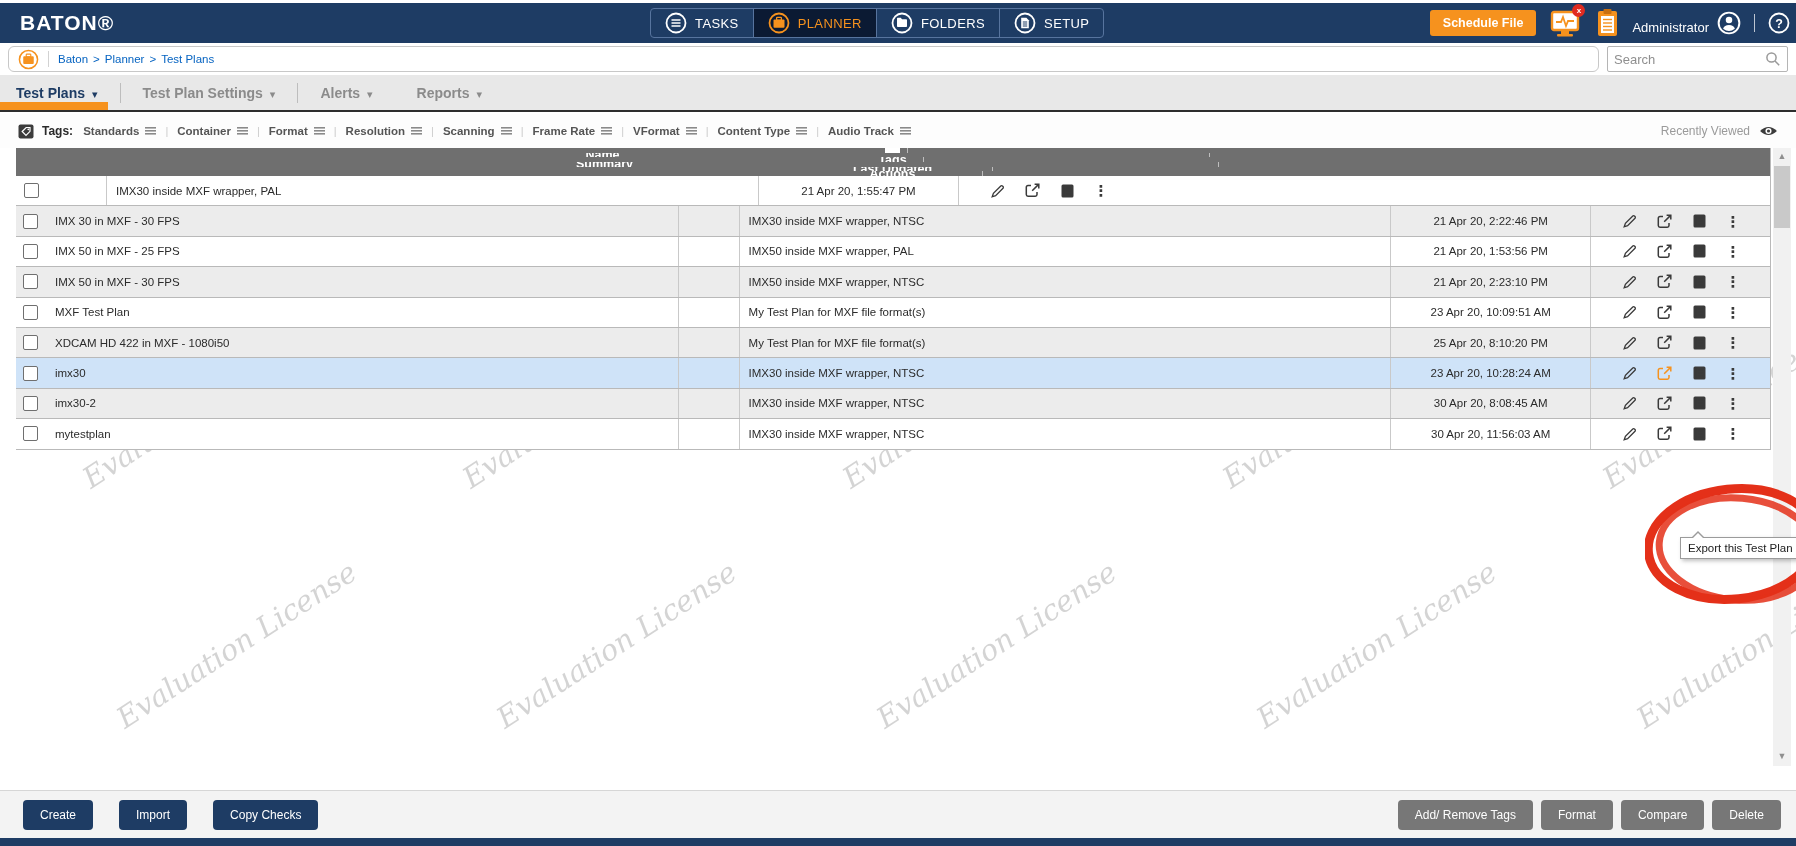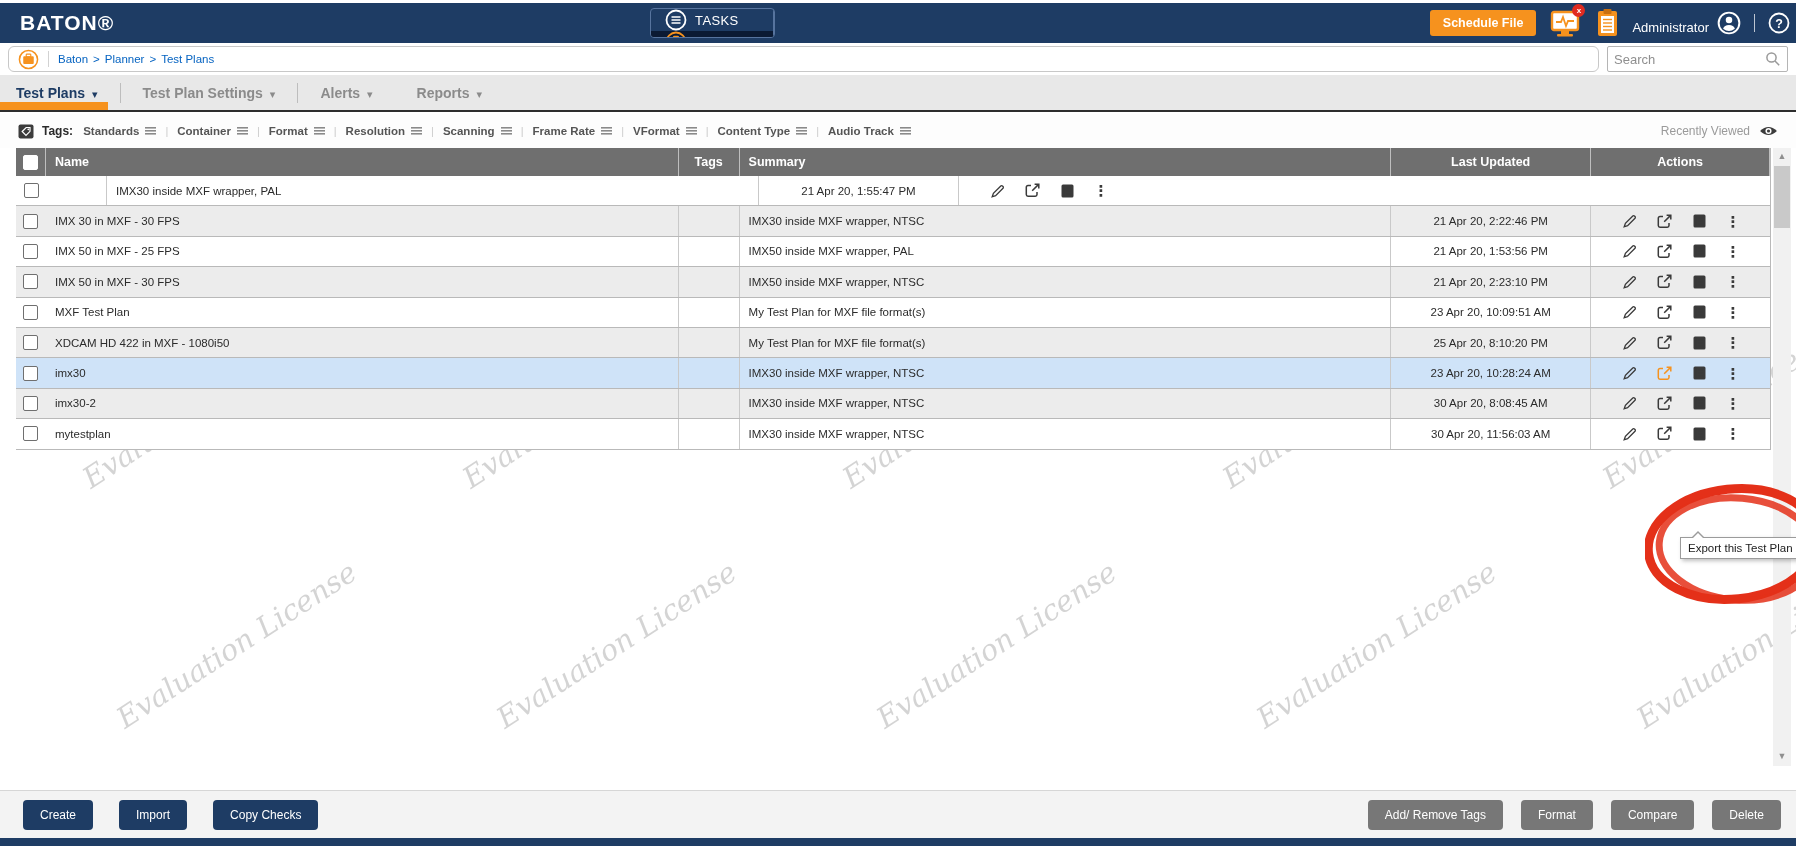--- a/index.html
+++ b/index.html
@@ -5,21 +5,21 @@
   * { box-sizing: border-box; margin: 0; padding: 0; }
   html,body { width:1796px; height:846px; overflow:hidden; background:#fff;
     font-family:"Liberation Sans","DejaVu Sans",sans-serif; }
   .page { position:relative; width:1796px; height:846px; }
 
   
   .navbar { position:absolute; top:3px; left:0; width:100%; height:40px;
     background:#1e3c64; display:flex; align-items:center; color:#fff; }
   .logo { font-size:21px; font-weight:bold; letter-spacing:1px; margin-left:20px; white-space:nowrap; }
   .tabgroup { position:absolute; left:650px; top:5px; height:30px; display:flex;
-    border:1px solid #57749e; border-radius:4px; overflow:hidden;flex-direction:column; }
+    border:1px solid #57749e; border-radius:4px; overflow:hidden; }
   .navtab { display:flex; align-items:center; gap:8px; padding:0 14px; font-size:13px;
     letter-spacing:.4px; border-right:1px solid #57749e; cursor:pointer; white-space:nowrap; }
   .navtab:last-child { border-right:none; }
   .navtab.active { background:#0b1a33; color:#f6921e; }
   .circ-ic { width:22px; height:22px; flex:0 0 22px; }
   .nav-right { position:absolute; right:0; top:0; height:40px; display:flex; align-items:center; gap:13px; padding-right:6px; }
   .btn-schedule { background:#f6921e; color:#fff; border:none; border-radius:3px;
     font-weight:bold; font-size:12.5px; padding:6px 13px; cursor:pointer; font-family:inherit; }
   .monitor-wrap { position:relative; width:34px; height:30px; }
   .badge { position:absolute; top:-4px; right:-2px; width:13px; height:13px; background:#e02b20;
@@ -67,21 +67,21 @@
     font-size:12px; cursor:pointer; }
 
   
   .content { position:absolute; top:148px; left:0; width:1796px; height:642px; background:#fff; overflow:hidden; }
   .wm { position:absolute; font-family:"DejaVu Serif","Liberation Serif",serif; font-style:italic;
     font-size:29px; color:rgba(60,60,60,.22); white-space:nowrap; transform:rotate(-33deg); z-index:0; }
 
   
   .tbl { position:absolute; left:16px; top:0; width:1755px; z-index:2; border-right:1px solid #b9b9b9; }
   .thead { display:flex; height:28px; background:#6f6f6f; color:#fff; align-items:center;
-    font-size:12.5px; font-weight:bold; }
+    font-size:12.5px; font-weight:bold;flex-direction:column; }
   .thead .cell { height:100%; display:flex; align-items:center; border-right:1px solid rgba(255,255,255,.55); }
   .trow { display:flex; height:30.4px; background:#fff; border-bottom:1px solid #b9b9b9;
     font-size:11.5px; color:#2b2b2b; align-items:center; }
   .trow:nth-child(even) { background:#ececec; }
   .trow.highlight { background:#cfe3f8; }
   .cell { overflow:hidden; white-space:nowrap; }
   .c-check { width:30px; display:flex; justify-content:center; align-items:center; }
   .c-name { width:633px; padding-left:9px; border-right:1px solid #c9c9c9; height:100%; display:flex; align-items:center; }
   .c-tags { width:61px; border-right:1px solid #c9c9c9; height:100%; display:flex; align-items:center; justify-content:center; }
   .c-summary { width:652px; padding-left:9px; border-right:1px solid #c9c9c9; height:100%; display:flex; align-items:center; }
@@ -113,21 +113,21 @@
     border-left:6px solid transparent; border-right:6px solid transparent; border-bottom:6px solid #fff; }
   .annotation { position:absolute; left:1645px; top:330px; z-index:50; pointer-events:none; }
 
   
   .footer { position:absolute; top:790px; left:0; width:100%; height:48px; background:#f3f3f3;
     border-top:1px solid #d6d6d6; display:flex; align-items:center; padding:0 15px 0 23px; gap:26px; }
   .fbtn { height:30px; border:none; border-radius:4px; color:#fff; font-size:12px;
     padding:0 17px; cursor:pointer; font-family:inherit; white-space:nowrap; }
   .fbtn.navy { background:#1e3c64; }
   .fbtn.gray { background:#777; }
-  .f-right { margin-left:auto; display:flex; gap:18px; }
+  .f-right { margin-left:auto; display:flex; gap:8px; }
   .bottom-strip { position:absolute; top:838px; left:0; width:100%; height:8px; background:#1e3c64; }
 </style>
 </head>
 <body>
 
 <div class="page">
 
   <div class="navbar">
     <div class="logo">BATON®</div>
 

